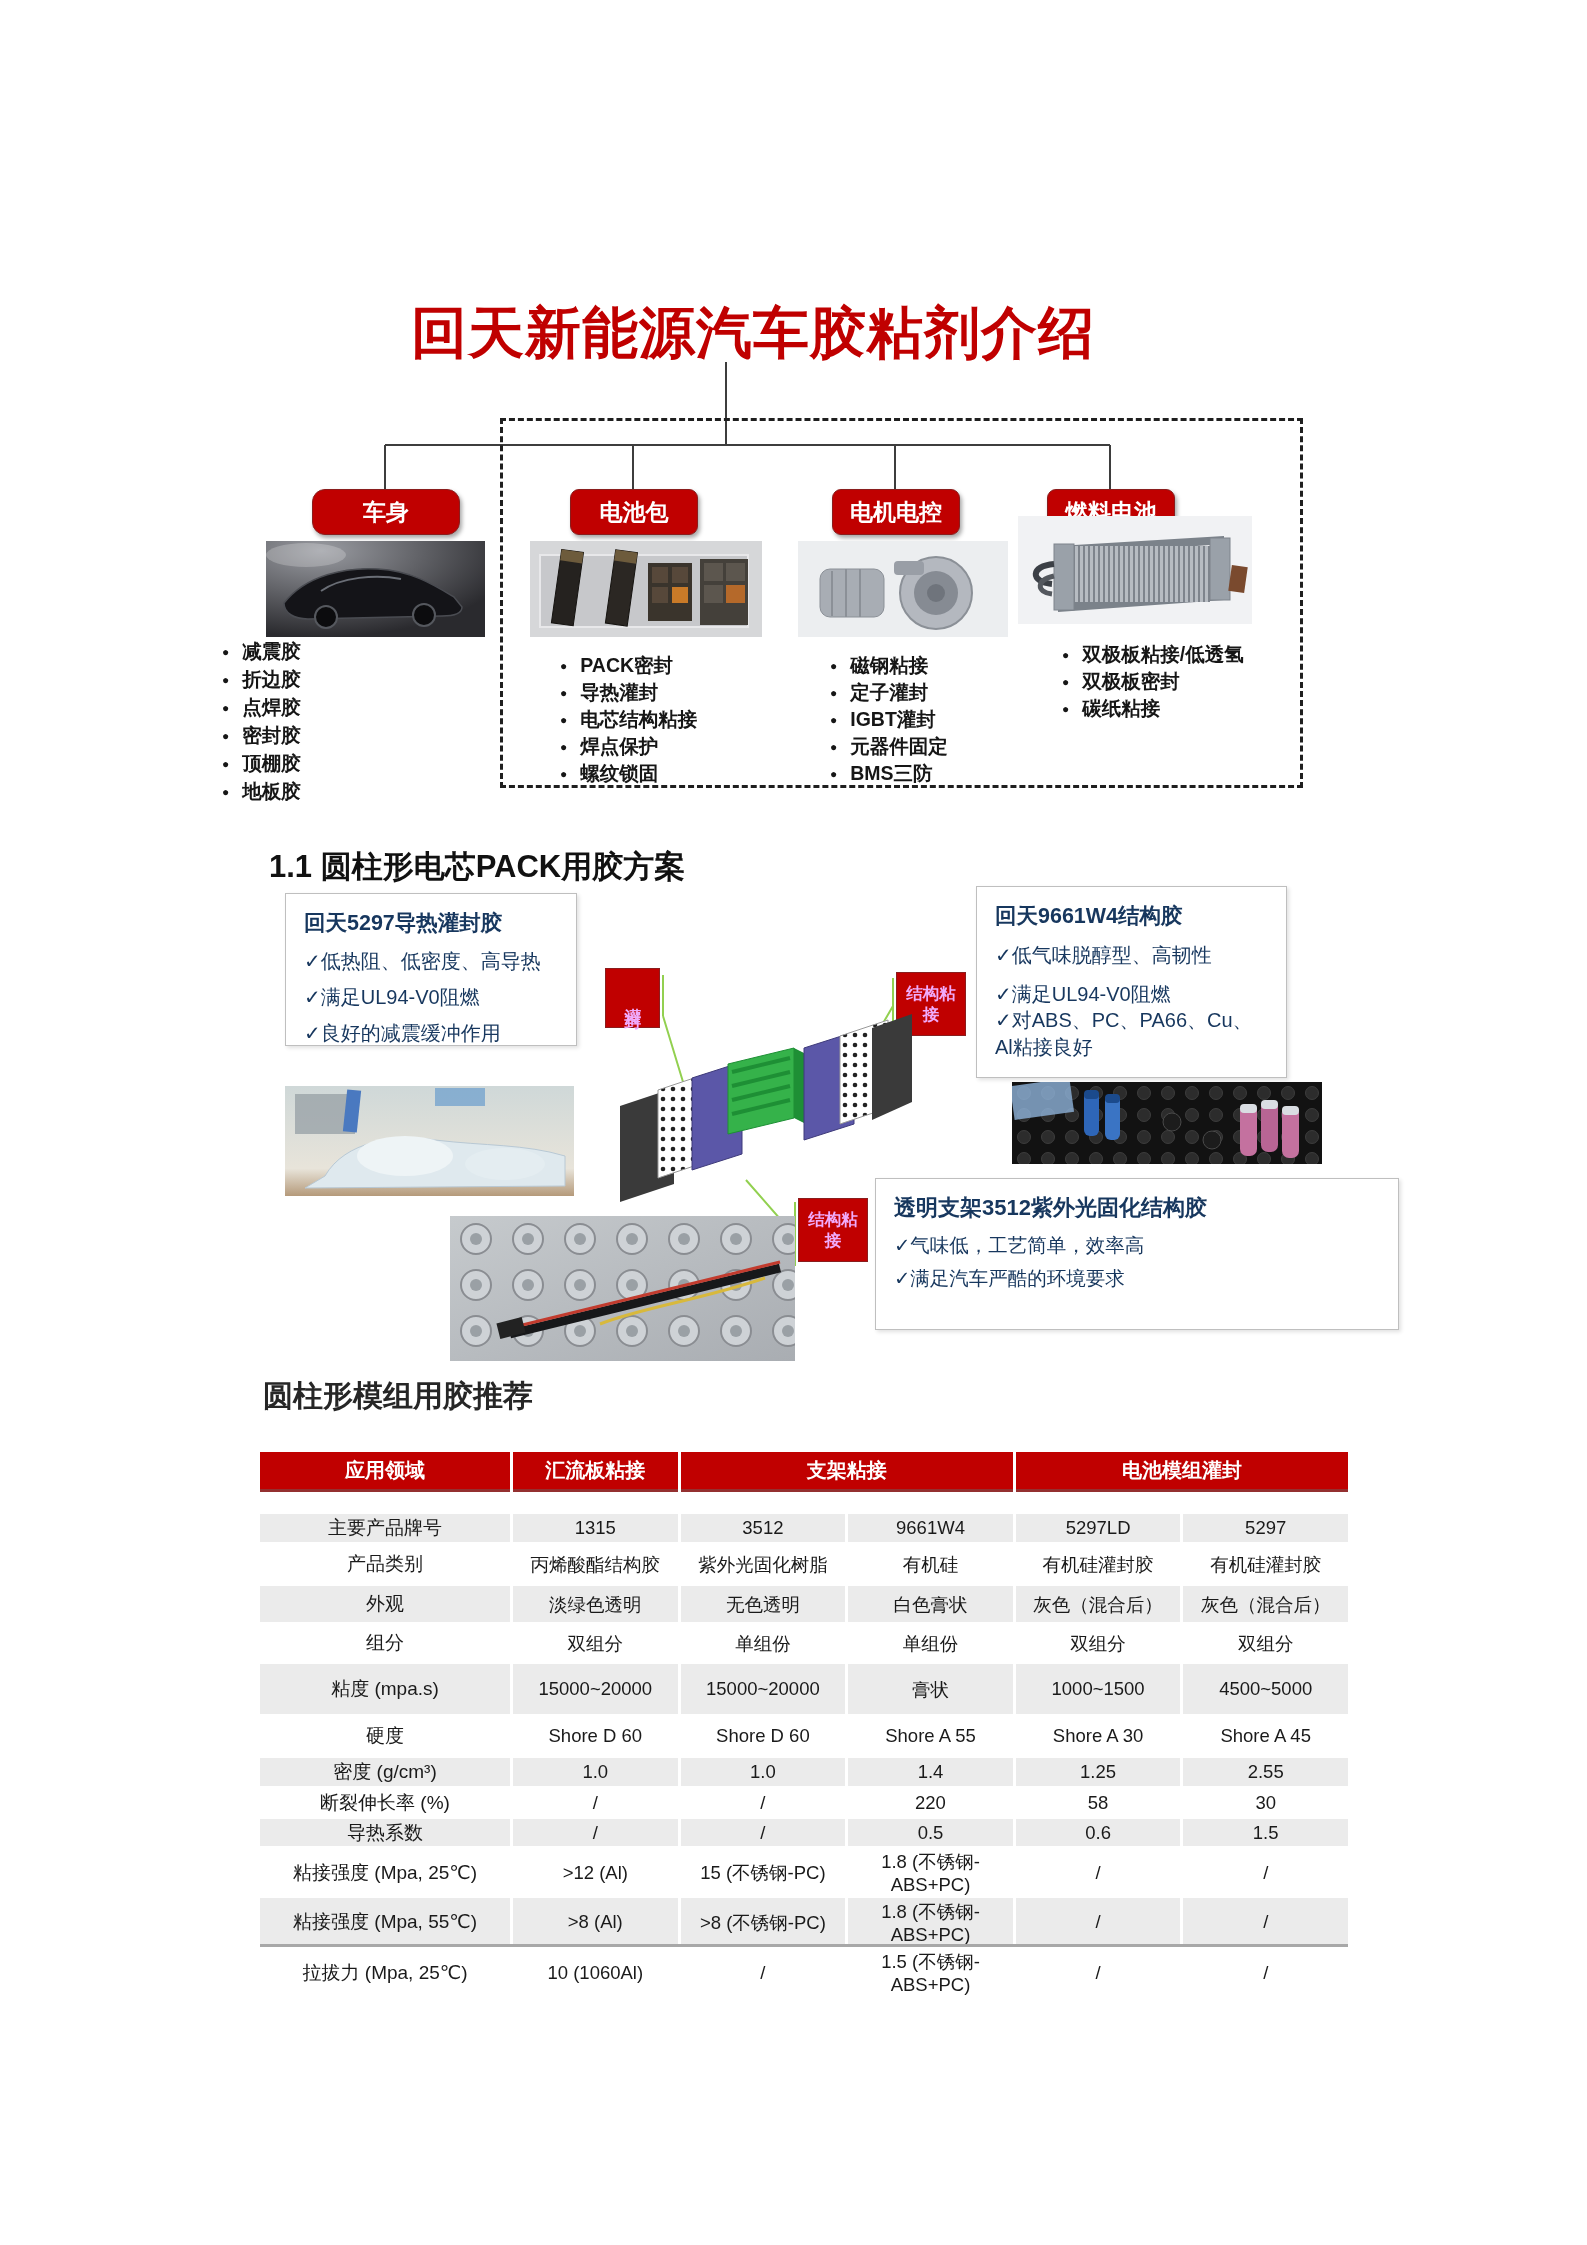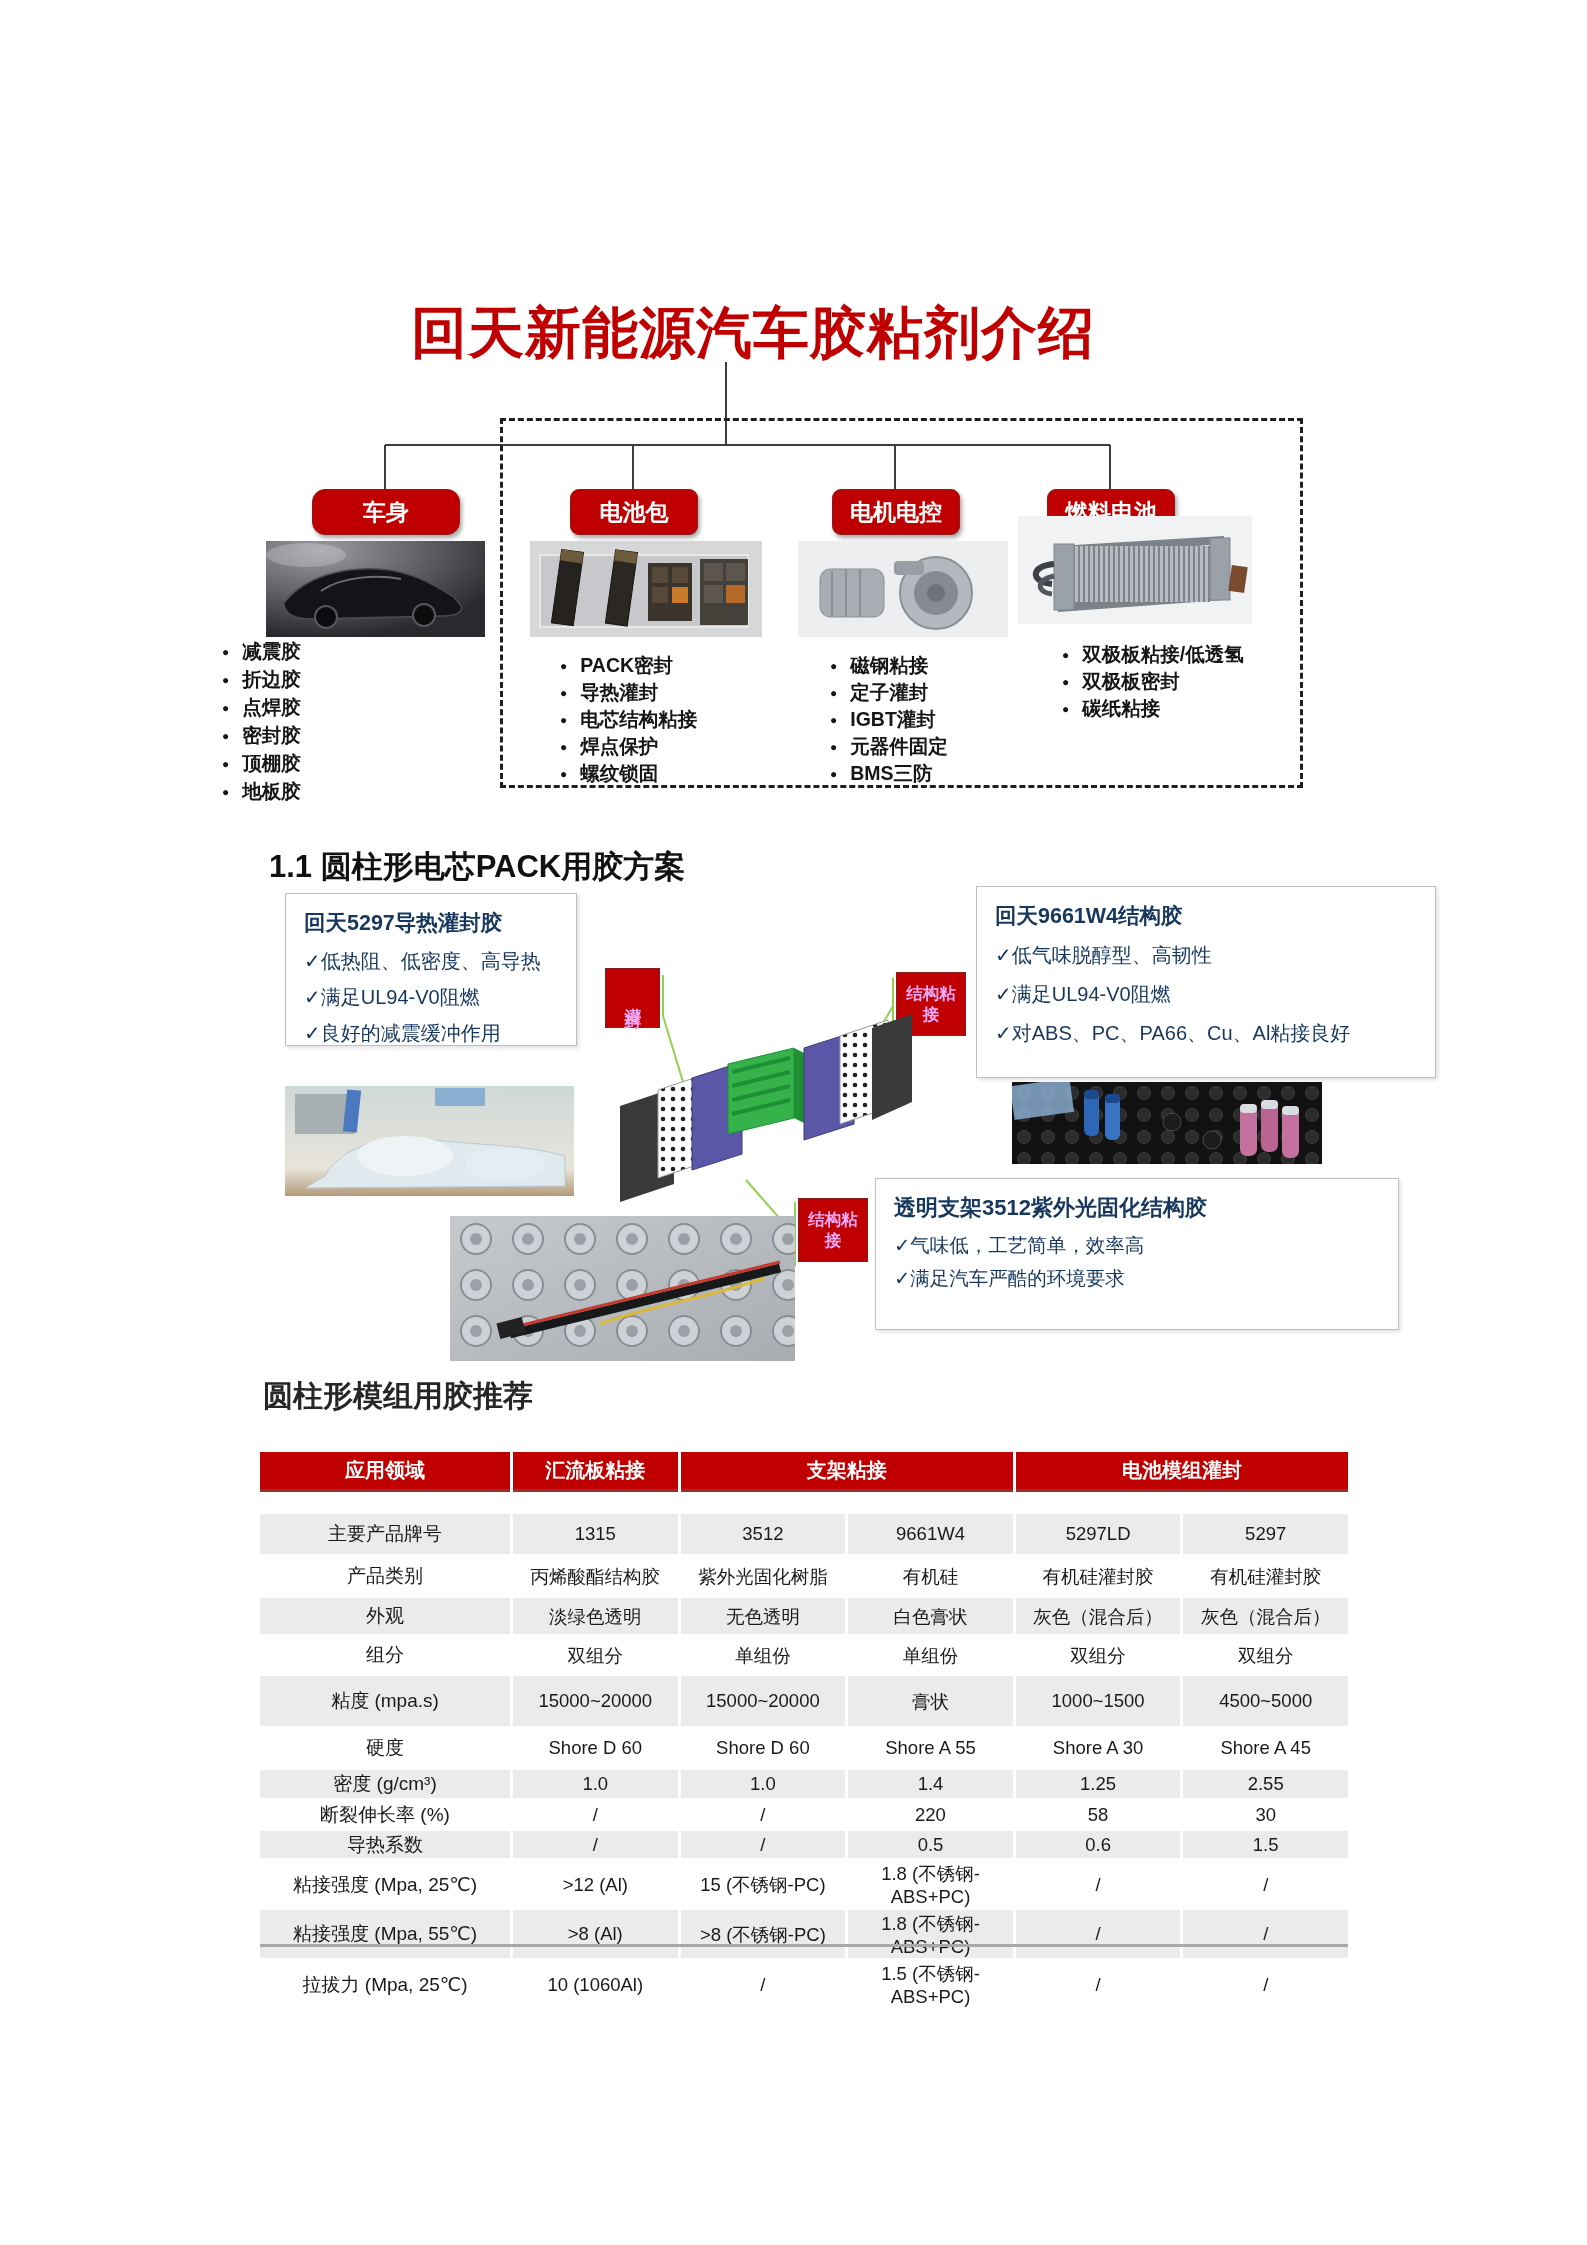--- a/index.html
+++ b/index.html
@@ -29,21 +29,21 @@
   .list-fuel{left:1062px;top:641px;width:270px;} .list-fuel .li{height:27px;}
 
   
   .sec-title{left:253px;top:830px;margin:16px;font-size:31px;font-weight:bold;color:#111;}
   .callout{background:#fff;border:1.5px solid #BFBFBF;box-shadow:2px 2px 4px rgba(0,0,0,.12);
            box-sizing:border-box;padding:14px 18px;}
   .callout h3{margin:0 0 6px 0;font-size:21.5px;font-weight:bold;color:#17375E;}
   .callout .chk{font-size:20px;color:#17375E;}
   .co-left{left:285px;top:893px;width:292px;height:153px;}
   .co-left .chk{height:36px;display:flex;align-items:center;}
-  .co-right{left:976px;top:886px;width:460px;height:192px;}
+  .co-right{left:976px;top:886px;width:311px;height:192px;}
   .co-right .chk{height:39px;display:flex;align-items:center;}
   .co-bottom{left:875px;top:1178px;width:524px;height:152px;}
   .co-bottom h3{font-size:22px;}
   .co-bottom .chk{height:33px;display:flex;align-items:center;font-size:19.5px;}
   .tag{background:#C00000;border:1px solid #8a1d1d;color:#f0abfc;font-weight:bold;
        display:flex;align-items:center;justify-content:center;text-align:center;
        box-sizing:border-box;line-height:1.25;}
   .tag-pot{left:605px;top:968px;width:55px;height:60px;font-size:17px;
            writing-mode:vertical-rl;letter-spacing:4px;}
   .tag-top{left:896px;top:972px;width:70px;height:64px;font-size:16.5px;padding:4px;}
@@ -381,21 +381,21 @@
   </svg>
 
   <h2 class="abs tbl-title">圆柱形模组用胶推荐</h2>
   <div class="abs spec-table" id="spec-table">
       <div class="trow thead" style="grid-template-columns: 250px repeat(5, 1fr); height: 40px;">
         <div class="th" style="grid-column: span 1;">应用领域</div>
         <div class="th" style="grid-column: span 1;">汇流板粘接</div>
         <div class="th" style="grid-column: span 2;">支架粘接</div>
         <div class="th" style="grid-column: span 2;">电池模组灌封</div>
       </div>
-      <div class="trow tr shade" style="grid-template-columns: 250px repeat(5, 1fr); height: 40px; margin-top: 22px;">
+      <div class="trow tr shade" style="grid-template-columns: 250px repeat(5, 1fr); height: 28px; margin-top: 22px;">
         <div class="td tlabel">主要产品牌号</div>
         <div class="td">1315</div>
         <div class="td">3512</div>
         <div class="td">9661W4</div>
         <div class="td">5297LD</div>
         <div class="td">5297</div>
       </div>
       <div class="trow tr" style="grid-template-columns: 250px repeat(5, 1fr); height: 38px;">
         <div class="td tlabel">产品类别</div>
         <div class="td">丙烯酸酯结构胶</div>

